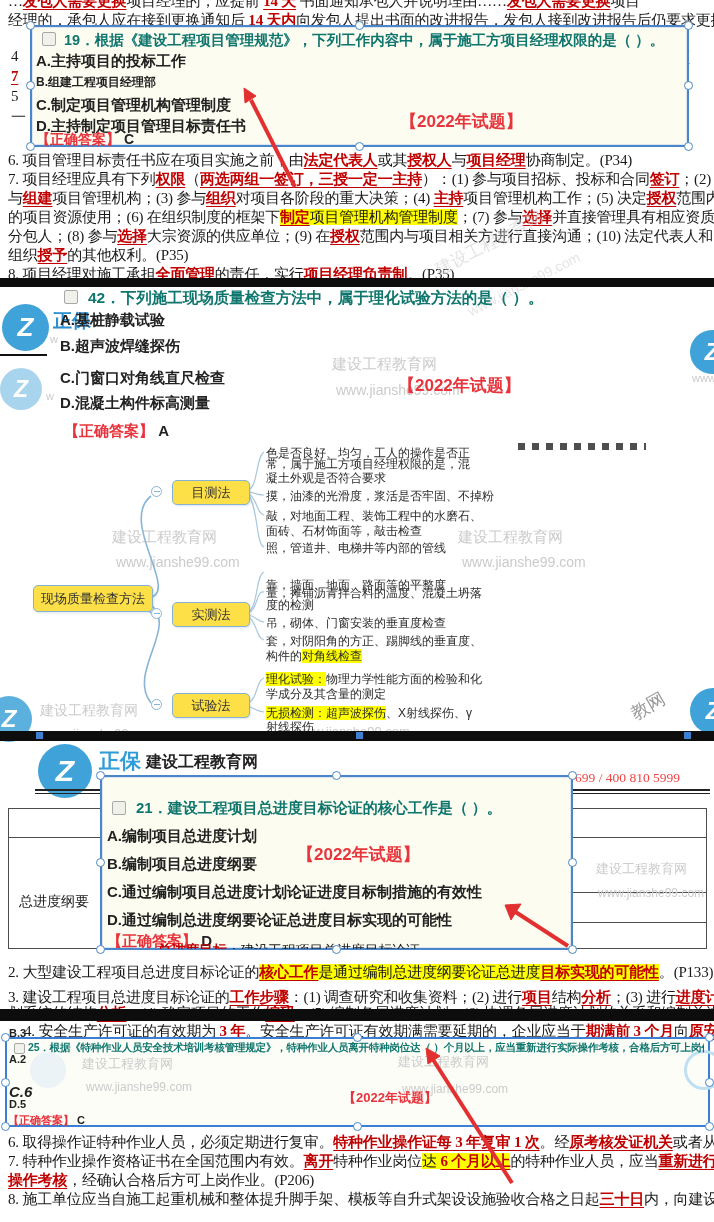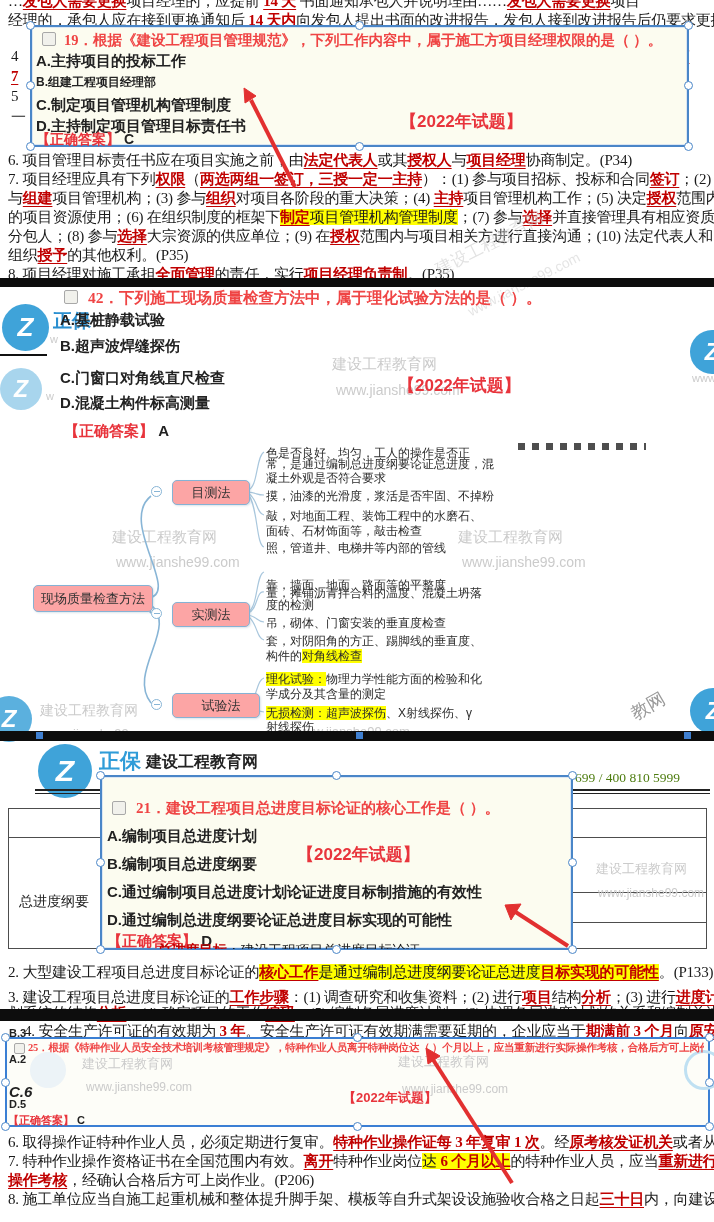--- a/index.html
+++ b/index.html
@@ -1,37 +1,37 @@
 <!DOCTYPE html>
 <html><head>
 <meta charset="utf-8">
 <style>
   html,body{margin:0;padding:0;background:#fff;}
   #page{position:relative;width:714px;height:1222px;background:#ffffff;overflow:hidden;
         font-family:"Liberation Serif","DejaVu Serif",serif;color:#1a1a1a;}
   .abs{position:absolute;}
   .ln{white-space:nowrap;height:19px;line-height:19px;}
   .notes{font-size:15px;letter-spacing:-0.2px;}
-  .qfont{font-family:Liberation Serif, serif;font-weight:bold;color:#ef4444;}
+  .qfont{font-family:Liberation Sans, sans-serif;font-weight:bold;color:#0f766e;}
   .ofont{font-family:"Liberation Sans","DejaVu Sans",sans-serif;font-weight:600;color:#222;}
   .s-r{color:#c00000;font-weight:bold;text-decoration:underline;text-underline-offset:3px;}
   .s-y{background:#ffff00;}
   .s-yr{background:#ffff00;color:#c00000;font-weight:bold;text-decoration:underline;text-underline-offset:3px;}
   .s-rt{color:#e8343c;font-weight:bold;}
   .s-b{font-weight:bold;}
   .qbox{background:#fcfcf0;border:2px solid #4a86c8;box-sizing:border-box;box-shadow:0 0 0 1px #dbe6f2 inset;}
   .hd{position:absolute;width:9px;height:9px;border-radius:50%;background:#fff;border:1.5px solid #4a86c8;box-sizing:border-box;z-index:30;}
   .hds{position:absolute;width:7px;height:7px;background:#3f7fd0;z-index:30;}
   .bar{position:absolute;left:0;width:714px;background:#0d0d0d;z-index:6;}
   .cb{position:absolute;width:12px;height:12px;border:1px solid #a8a8a8;background:#f1f1ec;border-radius:2px;}
   .tag{font-family:"Liberation Sans","DejaVu Sans",sans-serif;color:#e8343c;font-weight:bold;}
   .wm{color:#cbcbcb;font-family:"Liberation Sans","DejaVu Sans",sans-serif;white-space:nowrap;z-index:1;}
   .logo{border-radius:50%;background:#3fa3d9;color:#fff;text-align:center;
         font-family:"Liberation Sans",sans-serif;font-weight:bold;font-style:italic;z-index:2;}
-  .node{border:1.5px solid #85b2d4;border-radius:5px;background:#fca5a5;text-align:center;
+  .node{border:1.5px solid #85b2d4;border-radius:5px;background:#fde047;text-align:center;
         font-family:"Liberation Sans",sans-serif;font-size:13px;color:#333;z-index:3;box-shadow:1px 1px 2px rgba(120,150,180,.25);}
   .mmitem{font-family:"Liberation Sans",sans-serif;font-size:12px;color:#2b2b2b;white-space:nowrap;z-index:3;height:14px;line-height:14px;}
   .tline{position:absolute;background:#4d4d4d;z-index:2;}
   .clip{overflow:hidden;}
   svg{position:absolute;left:0;top:0;pointer-events:none;}
 </style>
 </head>
 <body>
 
 <div id="page">
@@ -121,33 +121,33 @@
       <path d="M248,703 C258,699 256,680 264,678"></path>
       <path d="M248,706 C258,710 256,711 264,712"></path>
     </g>
   </svg>
 
   <div class="abs" style="left:518px;top:443px;width:128px;height:7px;opacity:.8;background:repeating-linear-gradient(90deg,#222 0 7px,transparent 7px 14px);z-index:3;"></div>
 
   <div class="node abs" style="left:33px;top:585px;width:118px;height:25px;line-height:25px;">现场质量检查方法</div>
   <div class="node abs" style="left:172px;top:480px;width:76px;height:23px;line-height:23px;">目测法</div>
   <div class="node abs" style="left:172px;top:602px;width:76px;height:23px;line-height:23px;">实测法</div>
-  <div class="node abs" style="left:172px;top:693px;width:76px;height:23px;line-height:23px;padding-left:10px;">试验法</div>
+  <div class="node abs" style="left:172px;top:693px;width:76px;height:23px;line-height:23px;">试验法</div>
   <div class="abs" style="left:151px;top:486px;width:11px;height:11px;border:1.5px solid #88b5d6;border-radius:50%;background:#fff;box-sizing:border-box;z-index:3;">
       <span style="display:block;margin:3.5px 1.5px 0;height:1.5px;background:#88b5d6;"></span>
     </div>
   <div class="abs" style="left:151px;top:608px;width:11px;height:11px;border:1.5px solid #88b5d6;border-radius:50%;background:#fff;box-sizing:border-box;z-index:3;">
       <span style="display:block;margin:3.5px 1.5px 0;height:1.5px;background:#88b5d6;"></span>
     </div>
   <div class="abs" style="left:151px;top:699px;width:11px;height:11px;border:1.5px solid #88b5d6;border-radius:50%;background:#fff;box-sizing:border-box;z-index:3;">
       <span style="display:block;margin:3.5px 1.5px 0;height:1.5px;background:#88b5d6;"></span>
     </div>
 
   <div class="abs mmitem" style="left:266px;top:446px;"><span>色是否良好、均匀，工人的操作是否正</span></div>
-  <div class="abs mmitem" style="left:266px;top:457px;"><span>常，是通过编制总进度纲要论证总进度，混</span></div>
+  <div class="abs mmitem" style="left:266px;top:457px;"><span>常，属于施工方项目经理权限的是，混</span></div>
   <div class="abs mmitem" style="left:266px;top:471px;"><span>凝土外观是否符合要求</span></div>
   <div class="abs mmitem" style="left:266px;top:489px;"><span>摸，油漆的光滑度，浆活是否牢固、不掉粉</span></div>
   <div class="abs mmitem" style="left:266px;top:509px;"><span>敲，对地面工程、装饰工程中的水磨石、</span></div>
   <div class="abs mmitem" style="left:266px;top:524px;"><span>面砖、石材饰面等，敲击检查</span></div>
   <div class="abs mmitem" style="left:266px;top:541px;"><span>照，管道井、电梯井等内部的管线</span></div>
   <div class="abs mmitem" style="left:266px;top:566px;margin-top:12px;"><span>靠，墙面、地面、路面等的平整度</span></div>
   <div class="abs mmitem" style="left:266px;top:586px;"><span>量，摊铺沥青拌合料的温度、混凝土坍落</span></div>
   <div class="abs mmitem" style="left:266px;top:598px;"><span>度的检测</span></div>
   <div class="abs mmitem" style="left:266px;top:616px;"><span>吊，砌体、门窗安装的垂直度检查</span></div>
   <div class="abs mmitem" style="left:266px;top:634px;"><span>套，对阴阳角的方正、踢脚线的垂直度、</span></div>
@@ -170,21 +170,21 @@
 
   <div class="bar" style="top:731px;height:10px;"></div>
   <div class="hds" style="left:36px;top:732px;"></div>
   <div class="hds" style="left:356px;top:732px;"></div>
   <div class="hds" style="left:684px;top:732px;"></div>
 
   <div class="logo abs" style="left:38px;top:744px;width:54px;height:54px;font-size:30px;line-height:54px;">Z</div>
   <div class="abs" style="left:99px;top:747px;font-size:21px;font-weight:bold;color:#2f9cd8;font-family:'Liberation Sans',sans-serif;z-index:2;">正保</div>
   <div class="abs" style="left:146px;top:752px;font-size:16px;font-weight:bold;color:#222;font-family:'Liberation Sans',sans-serif;z-index:2;">建设工程教育网</div>
   <div class="abs" style="left:100px;top:778px;font-size:11px;font-weight:bold;color:#444;font-family:'Liberation Sans',sans-serif;z-index:2;">www.jianshe99.com</div>
-  <div class="abs" style="left:575px;top:770px;font-size:13.5px;color:#4d7c0f;z-index:2;white-space:nowrap;">699 / 400 810 5999</div>
+  <div class="abs" style="left:575px;top:770px;font-size:13.5px;color:#ef4444;z-index:2;white-space:nowrap;">699 / 400 810 5999</div>
   <div class="abs" style="left:35px;top:789px;width:675px;height:2px;background:#222;z-index:2;"></div>
   <div class="abs" style="left:35px;top:793px;width:675px;height:1px;background:#222;z-index:2;"></div>
 
   <div class="tline" style="left:8px;top:808px;width:698px;height:1px;"></div>
   <div class="tline" style="left:8px;top:837px;width:698px;height:1px;"></div>
   <div class="tline" style="left:573px;top:892px;width:133px;height:1px;"></div>
   <div class="tline" style="left:573px;top:922px;width:133px;height:1px;"></div>
   <div class="tline" style="left:8px;top:948px;width:698px;height:1px;"></div>
   <div class="tline" style="left:8px;top:808px;width:1px;height:141px;"></div>
   <div class="tline" style="left:706px;top:808px;width:1px;height:141px;"></div>

